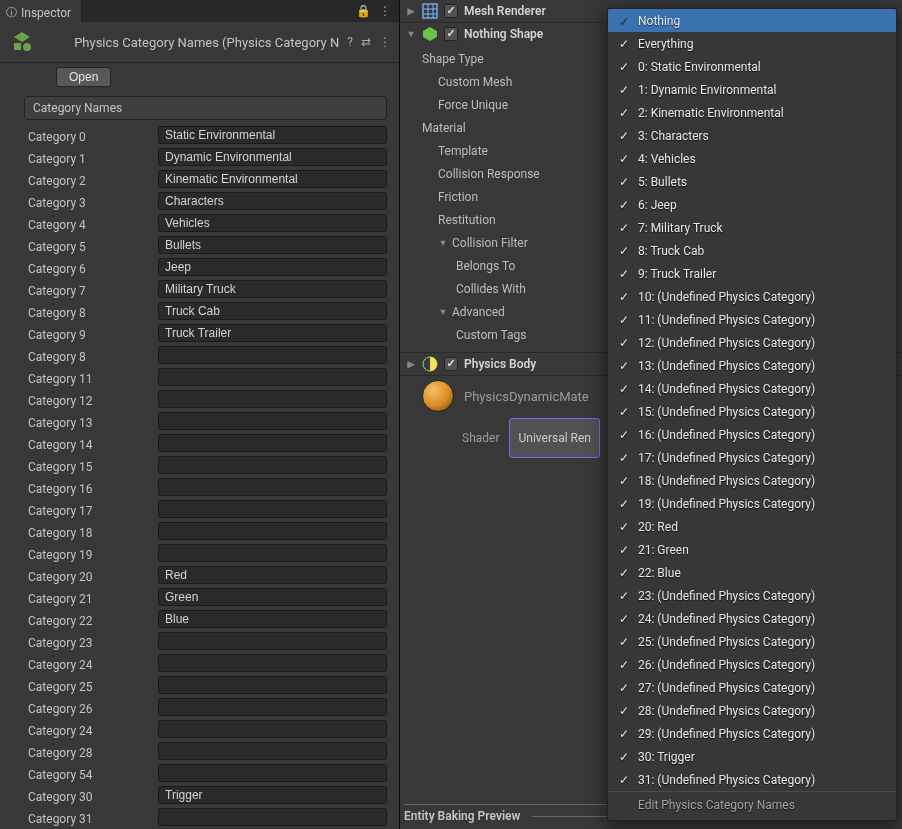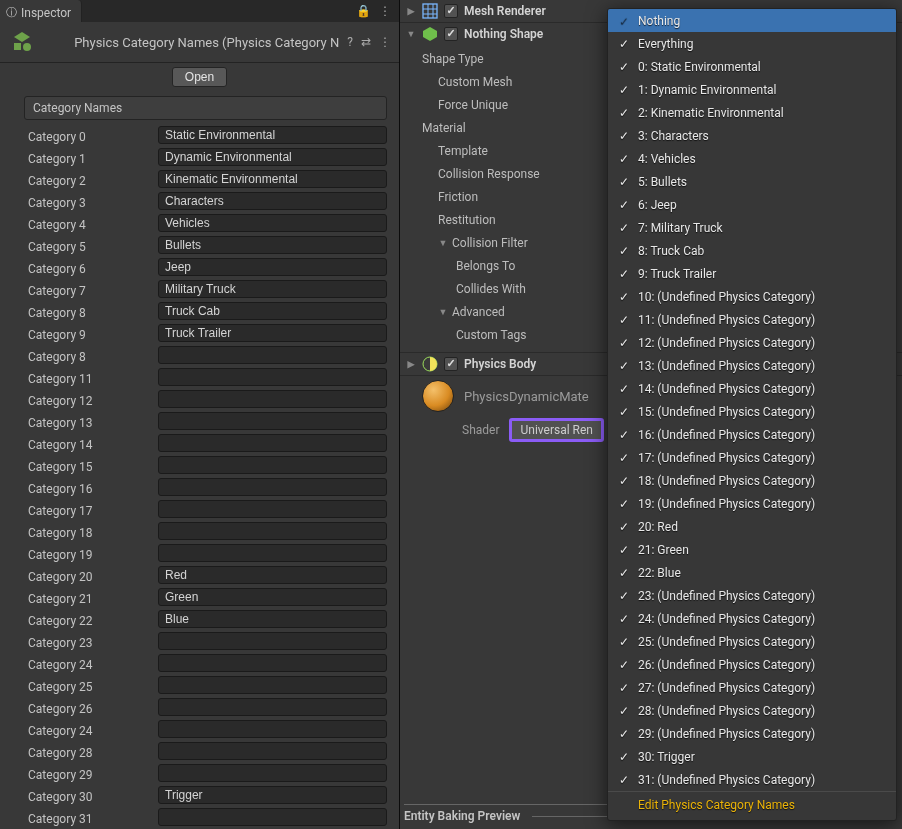--- a/index.html
+++ b/index.html
@@ -74,21 +74,22 @@
   .hdr-icons {
     display: flex;
     gap: 8px;
     color: #aaa;
     font-size: 12px;
   }
 
   .open-row {
     padding: 4px 8px 6px 8px;
     display: flex;
-    justify-content: center;
+    justify-content: flex-start;
+    margin-left: 48px;
   }
   .open-btn {
     background: #585858;
     color: #e4e4e4;
     border: 1px solid #242424;
     border-radius: 3px;
     padding: 2px 12px;
     font-size: 12px;
   }
 
@@ -178,22 +179,22 @@
   .mat-swatch {
     width: 32px; height: 32px; border-radius: 50%;
     background: radial-gradient(circle at 35% 30%, #f4c06a, #d98b22 55%, #6b3f0a);
     border: 1px solid #222;
   }
   .mat-text { color:#9b9b9b; font-size:13px; }
   .shader-row {
     display:flex;align-items:center;gap:10px;padding:2px 6px 6px 62px;color:#9b9b9b;
   }
   .shader-select {
-    background:#515151;border:3px solid #8b5cf6;border-radius:3px;color:#ccc;
-    padding:2px 8px;font-size:12px;min-width:90px;
+    background:#515151;border:1px solid #8b5cf6;border-radius:3px;color:#ccc;
+    padding:12px 8px;font-size:12px;min-width:90px;
   }
 
   .entity-baking {
     position:absolute;bottom:6px;left:4px;right:8px;
     display:flex;align-items:center;gap:6px;color:#c4c4c4;font-weight:600;
     border-top:1px solid #666;padding-top:4px;
   }
   .entity-baking .line{flex:1;height:1px;background:#666;margin-left:6px;}
 
   
@@ -218,21 +219,21 @@
     color: #e8e8e8;
     text-shadow: 0 1px 1px rgba(0,0,0,.7);
     font-size: 12px;
   }
   .dd-item.selected { background:#3a72b0; }
   .dd-item .check { width:12px; text-align:center; font-size:12px;}
   .dd-item.no-check .check { color:transparent; }
   .dd-footer {
     border-top:1px solid #4a4a4a;
     padding:6px 10px 8px 30px;
-    color:#eab308;
+    color:#a3a3a3;
     text-shadow: 0 1px 1px rgba(0,0,0,.7);
   }
 
   
   .scrollbar-v {
     position:absolute;top:24px;right:1px;bottom:12px;width:10px;
     background:#323232;border-radius:5px;
   }
   .scrollbar-thumb{position:absolute;top:0;left:1px;width:8px;height:70%;background:#5a5a5a;border-radius:4px;}
 </style>
@@ -385,21 +386,21 @@
       </div>
       <div class="cat-row">
         <div class="cat-label">Category 24</div>
         <input class="cat-input" style="">
       </div>
       <div class="cat-row">
         <div class="cat-label">Category 28</div>
         <input class="cat-input" style="">
       </div>
       <div class="cat-row">
-        <div class="cat-label">Category 29</div>
+        <div class="cat-label">Category 54</div>
         <input class="cat-input" style="">
       </div>
       <div class="cat-row">
         <div class="cat-label">Category 30</div>
         <input class="cat-input" value="Trigger" style="">
       </div>
       <div class="cat-row">
         <div class="cat-label">Category 31</div>
         <input class="cat-input" style="">
       </div>

